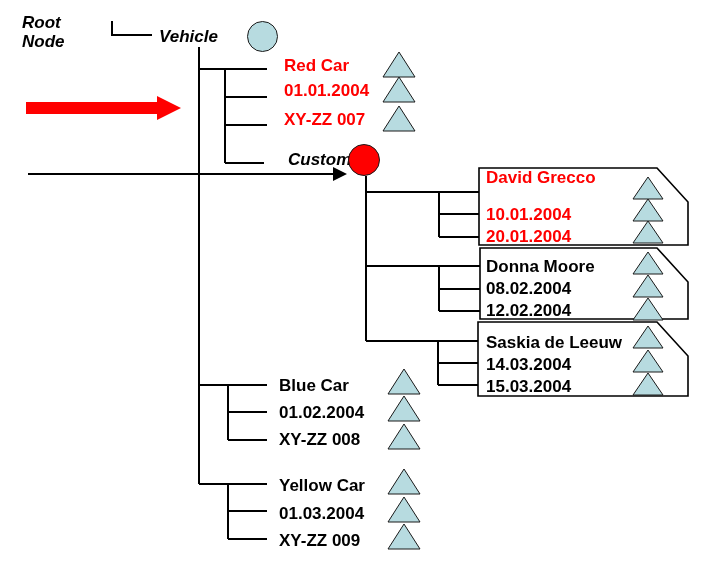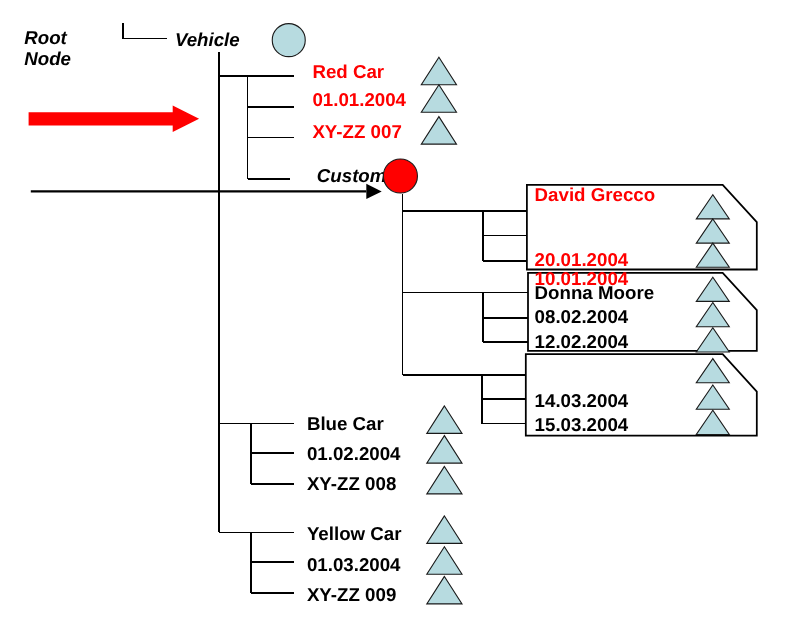--- a/index.html
+++ b/index.html
@@ -112,21 +112,21 @@
       <polygon class="tri" points="648,221 633,243 663,243"></polygon>
       <polygon class="tri" points="648,252 633,274 663,274"></polygon>
       <polygon class="tri" points="648,275 633,297 663,297"></polygon>
       <polygon class="tri" points="648,298 633,320 663,320"></polygon>
       <polygon class="tri" points="648,326 633,348 663,348"></polygon>
       <polygon class="tri" points="648,350 633,372 663,372"></polygon>
       <polygon class="tri" points="648,373 633,395 663,395"></polygon>
     </g>
   </svg>
 
-  <div class="lbl b i pre" style="left:22px; top:13px;margin-top:12px;">Root
+  <div class="lbl b i pre" style="left:22px; top:13px;">Root
 Node</div>
 
   <div class="lbl b i" style="left:159px; top:28px;">Vehicle</div>
   <div class="lbl b i" style="left:288px; top:151px;">Customer</div>
 
   <div id="vehicle-circle" class="node-circle"></div>
   <div id="customer-circle" class="node-circle"></div>
 
   <div class="lbl b red" style="left:284px; top:57px;">Red Car</div>
   <div class="lbl b red" style="left:284px; top:82px;">01.01.2004</div>
@@ -134,23 +134,24 @@
 
   <div class="lbl b" style="left:279px; top:377px;">Blue Car</div>
   <div class="lbl b" style="left:279px; top:404px;">01.02.2004</div>
   <div class="lbl b" style="left:279px; top:431px;">XY-ZZ 008</div>
 
   <div class="lbl b" style="left:279px; top:477px;">Yellow Car</div>
   <div class="lbl b" style="left:279px; top:505px;">01.03.2004</div>
   <div class="lbl b" style="left:279px; top:532px;">XY-ZZ 009</div>
 
   <div class="lbl b red" style="left:486px; top:169px;text-align:right;">David Grecco</div>
-  <div class="lbl b red" style="left:486px; top:206px;margin-top:39px;">10.01.2004</div>
+  <div class="lbl b red" style="left:486px; top:206px;">10.01.2004</div>
   <div class="lbl b red" style="left:486px; top:228px;">20.01.2004</div>
 
   <div class="lbl b" style="left:486px; top:258px;">Donna Moore</div>
   <div class="lbl b" style="left:486px; top:280px;text-align:center;">08.02.2004</div>
   <div class="lbl b" style="left:486px; top:302px;">12.02.2004</div>
 
+  <div class="lbl b" style="left:486px; top:334px;">Saskia de Leeuw</div>
   <div class="lbl b" style="left:486px; top:356px;">14.03.2004</div>
   <div class="lbl b" style="left:486px; top:378px;">15.03.2004</div>
 
 </div>
 
 </body></html>

